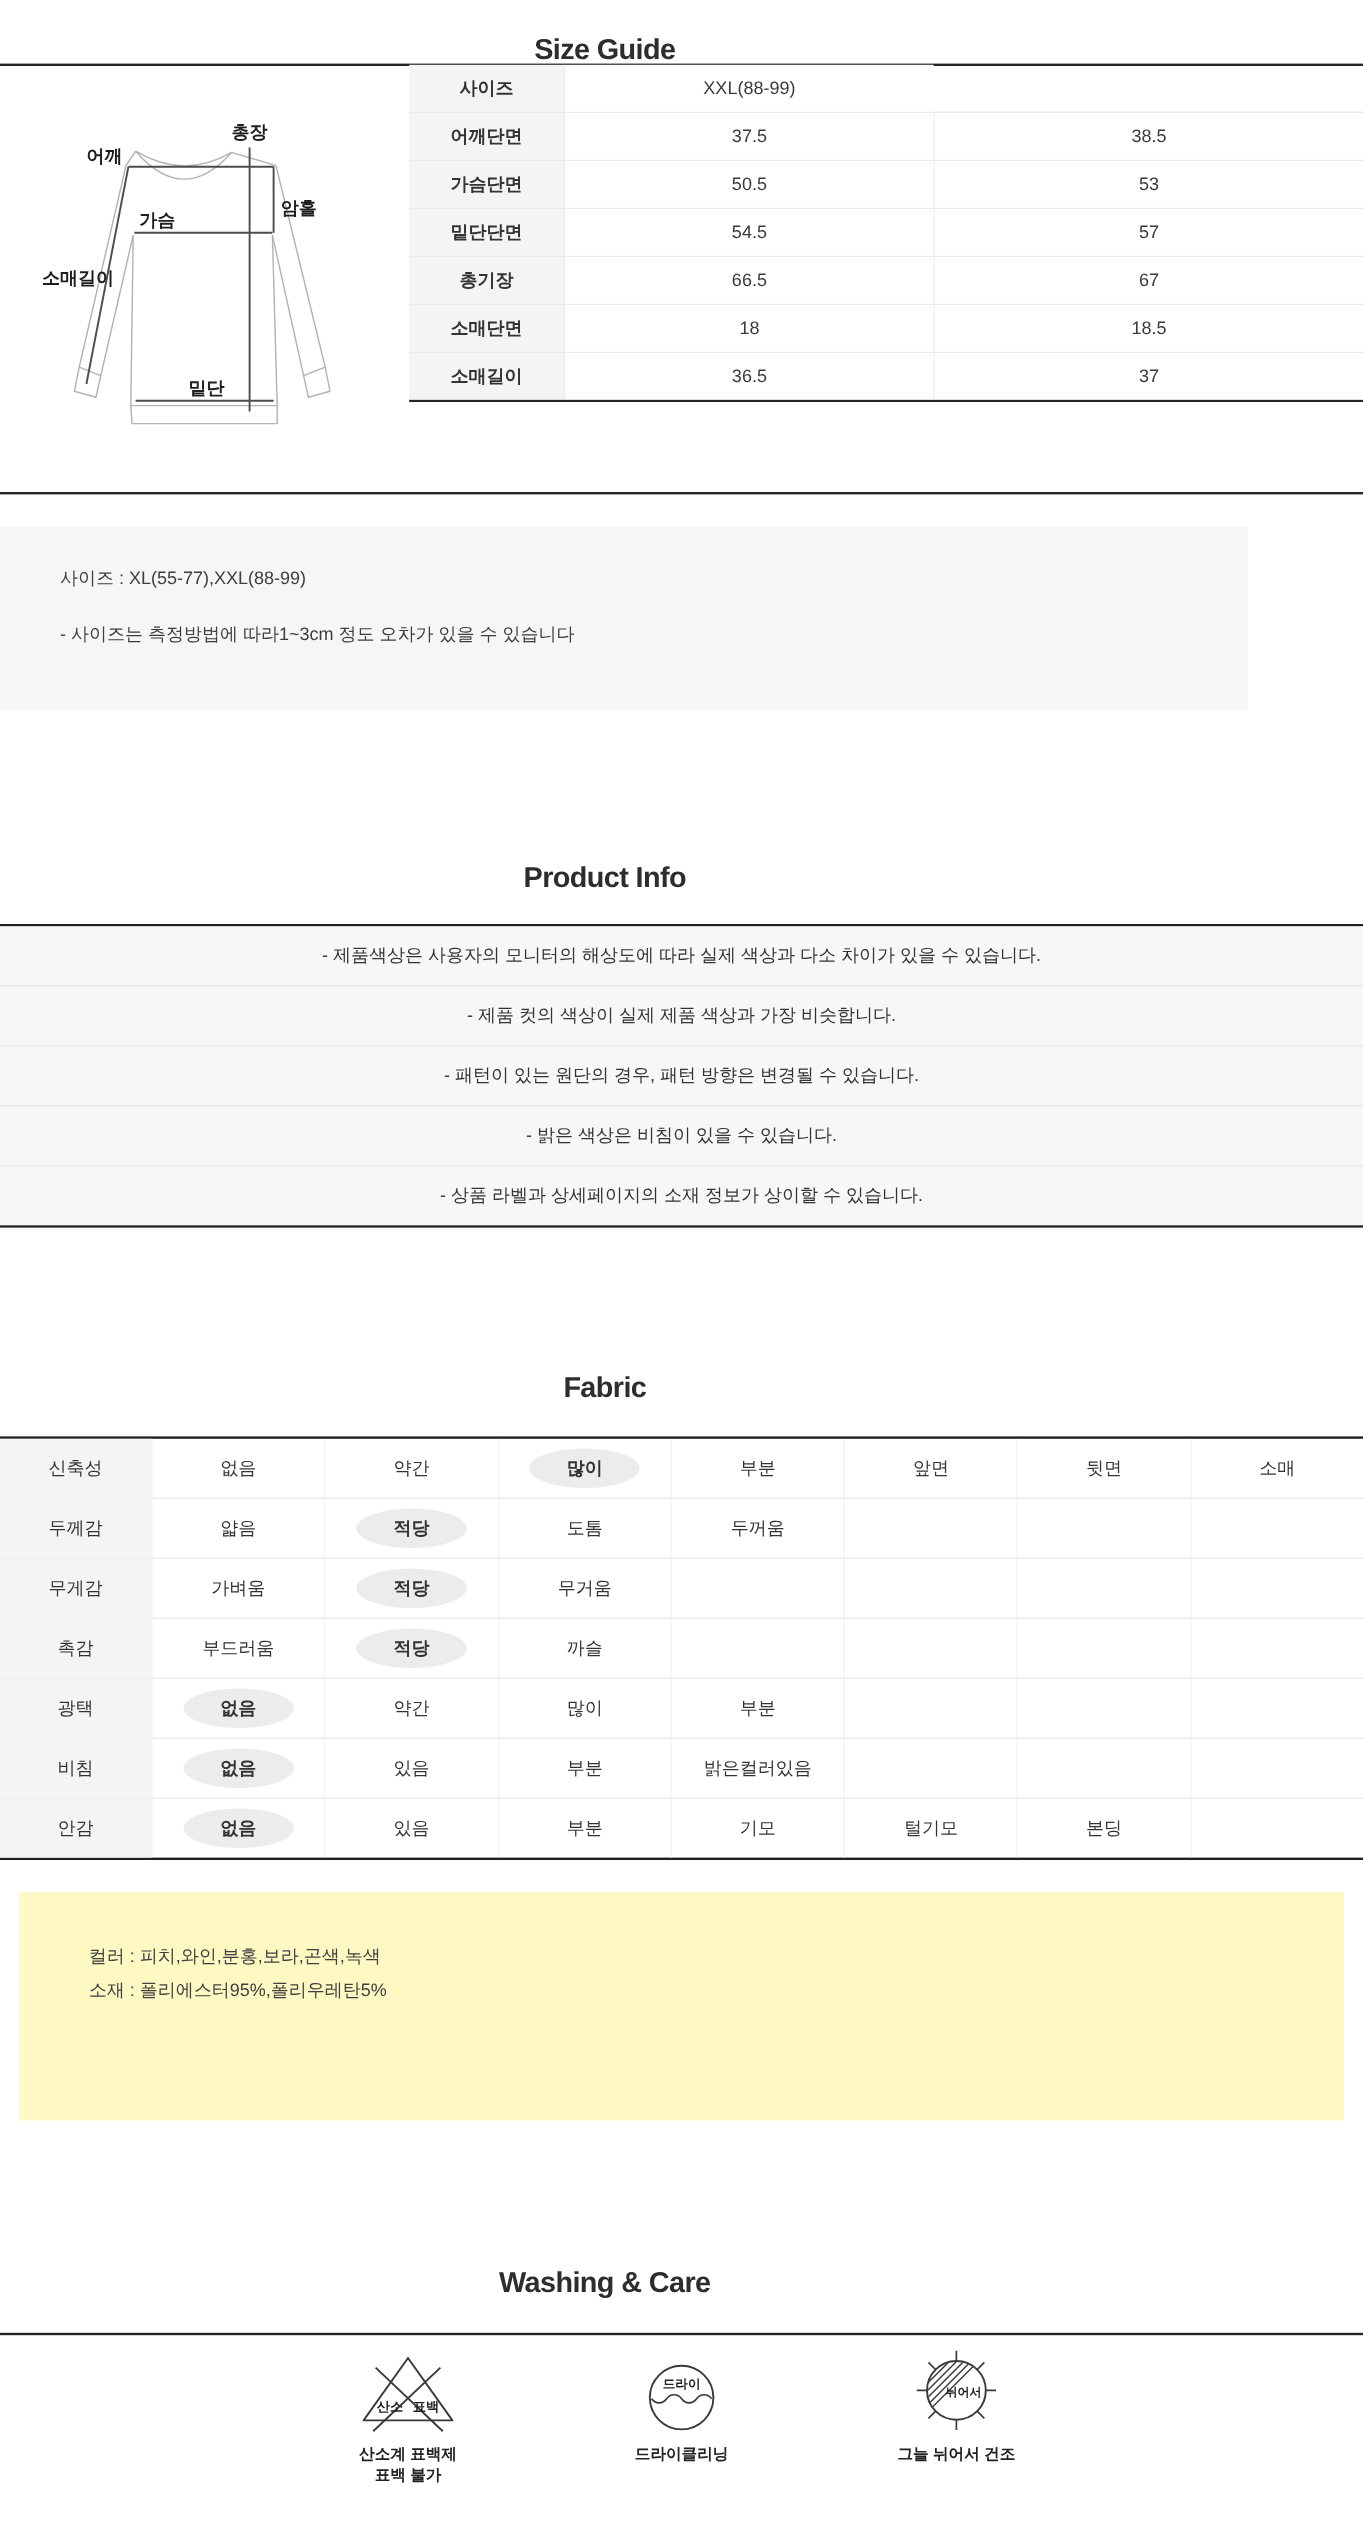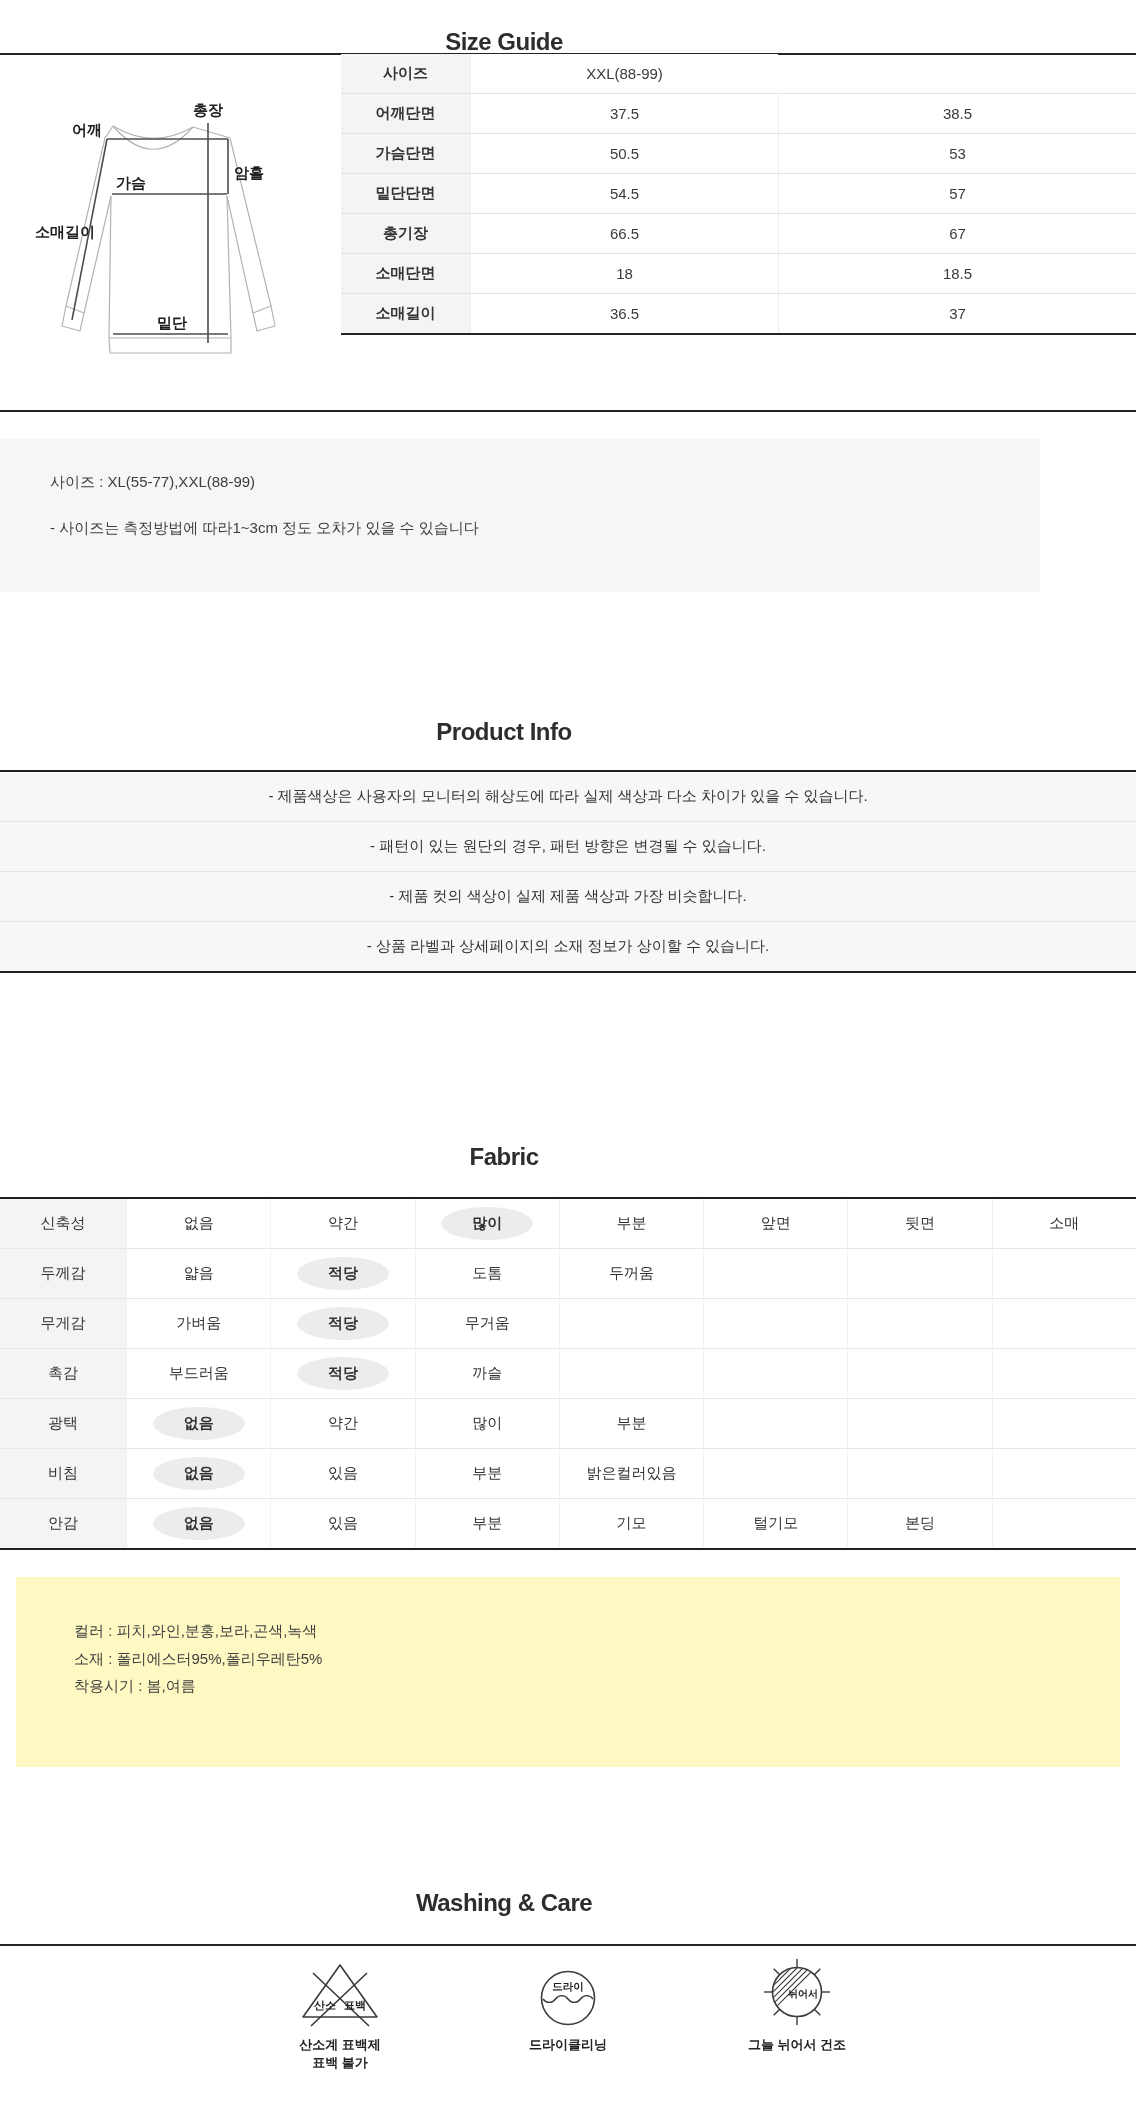--- a/index.html
+++ b/index.html
@@ -129,22 +129,23 @@
   <div class="hline" style="top:410px"></div>
 
   <div class="note-box">
     <div class="nline">사이즈 : XL(55-77),XXL(88-99)</div>
     <div class="nline">- 사이즈는 측정방법에 따라1~3cm 정도 오차가 있을 수 있습니다</div>
   </div>
 
   <div class="section-title" style="top:718px">Product Info</div>
   <div class="pinfo-table" id="pinfo-table">
       <div class="prow">- 제품색상은 사용자의 모니터의 해상도에 따라 실제 색상과 다소 차이가 있을 수 있습니다.</div>
+      <div class="prow">- 제품 컷의 색상이 실제 제품 색상과 가장 비슷합니다.</div>
       <div class="prow">- 패턴이 있는 원단의 경우, 패턴 방향은 변경될 수 있습니다.</div>
-      <div class="prow">- 제품 컷의 색상이 실제 제품 색상과 가장 비슷합니다.</div>
+      <div class="prow">- 밝은 색상은 비침이 있을 수 있습니다.</div>
       <div class="prow">- 상품 라벨과 상세페이지의 소재 정보가 상이할 수 있습니다.</div>
     </div>
 
   <div class="section-title" style="top:1143px">Fabric</div>
   <div class="fabric-table" id="fabric-table">
       <div class="frow">
         <div class="flabel">신축성</div>
         <div class="fcell">없음</div>
         <div class="fcell">약간</div>
         <div class="fcell">
@@ -225,21 +226,20 @@
         <div class="fcell">기모</div>
         <div class="fcell">털기모</div>
         <div class="fcell">본딩</div>
         <div class="fcell"></div>
       </div>
     </div>
 
   <div class="details-box" id="details-box">
       <div class="dline">컬러 : 피치,와인,분홍,보라,곤색,녹색</div>
       <div class="dline">소재 : 폴리에스터95%,폴리우레탄5%</div>
-      <div class="dline">착용시기 : 봄,여름</div>
     </div>
 
   <div class="section-title" style="top:1889px">Washing &amp; Care</div>
   <div class="hline" style="top:1944px"></div>
 
   <div class="wash-item" style="left:255px">
     <div class="wash-icon">
       <svg width="96" height="72" viewBox="0 0 96 72" fill="none">
         <path d="M48,7 L11,59 L85,59 Z" stroke="#3a3a3a" stroke-width="1.6" stroke-linejoin="round"></path>
         <path d="M21,15 L77,68 M75,15 L19,68" stroke="#3a3a3a" stroke-width="1.6"></path>

